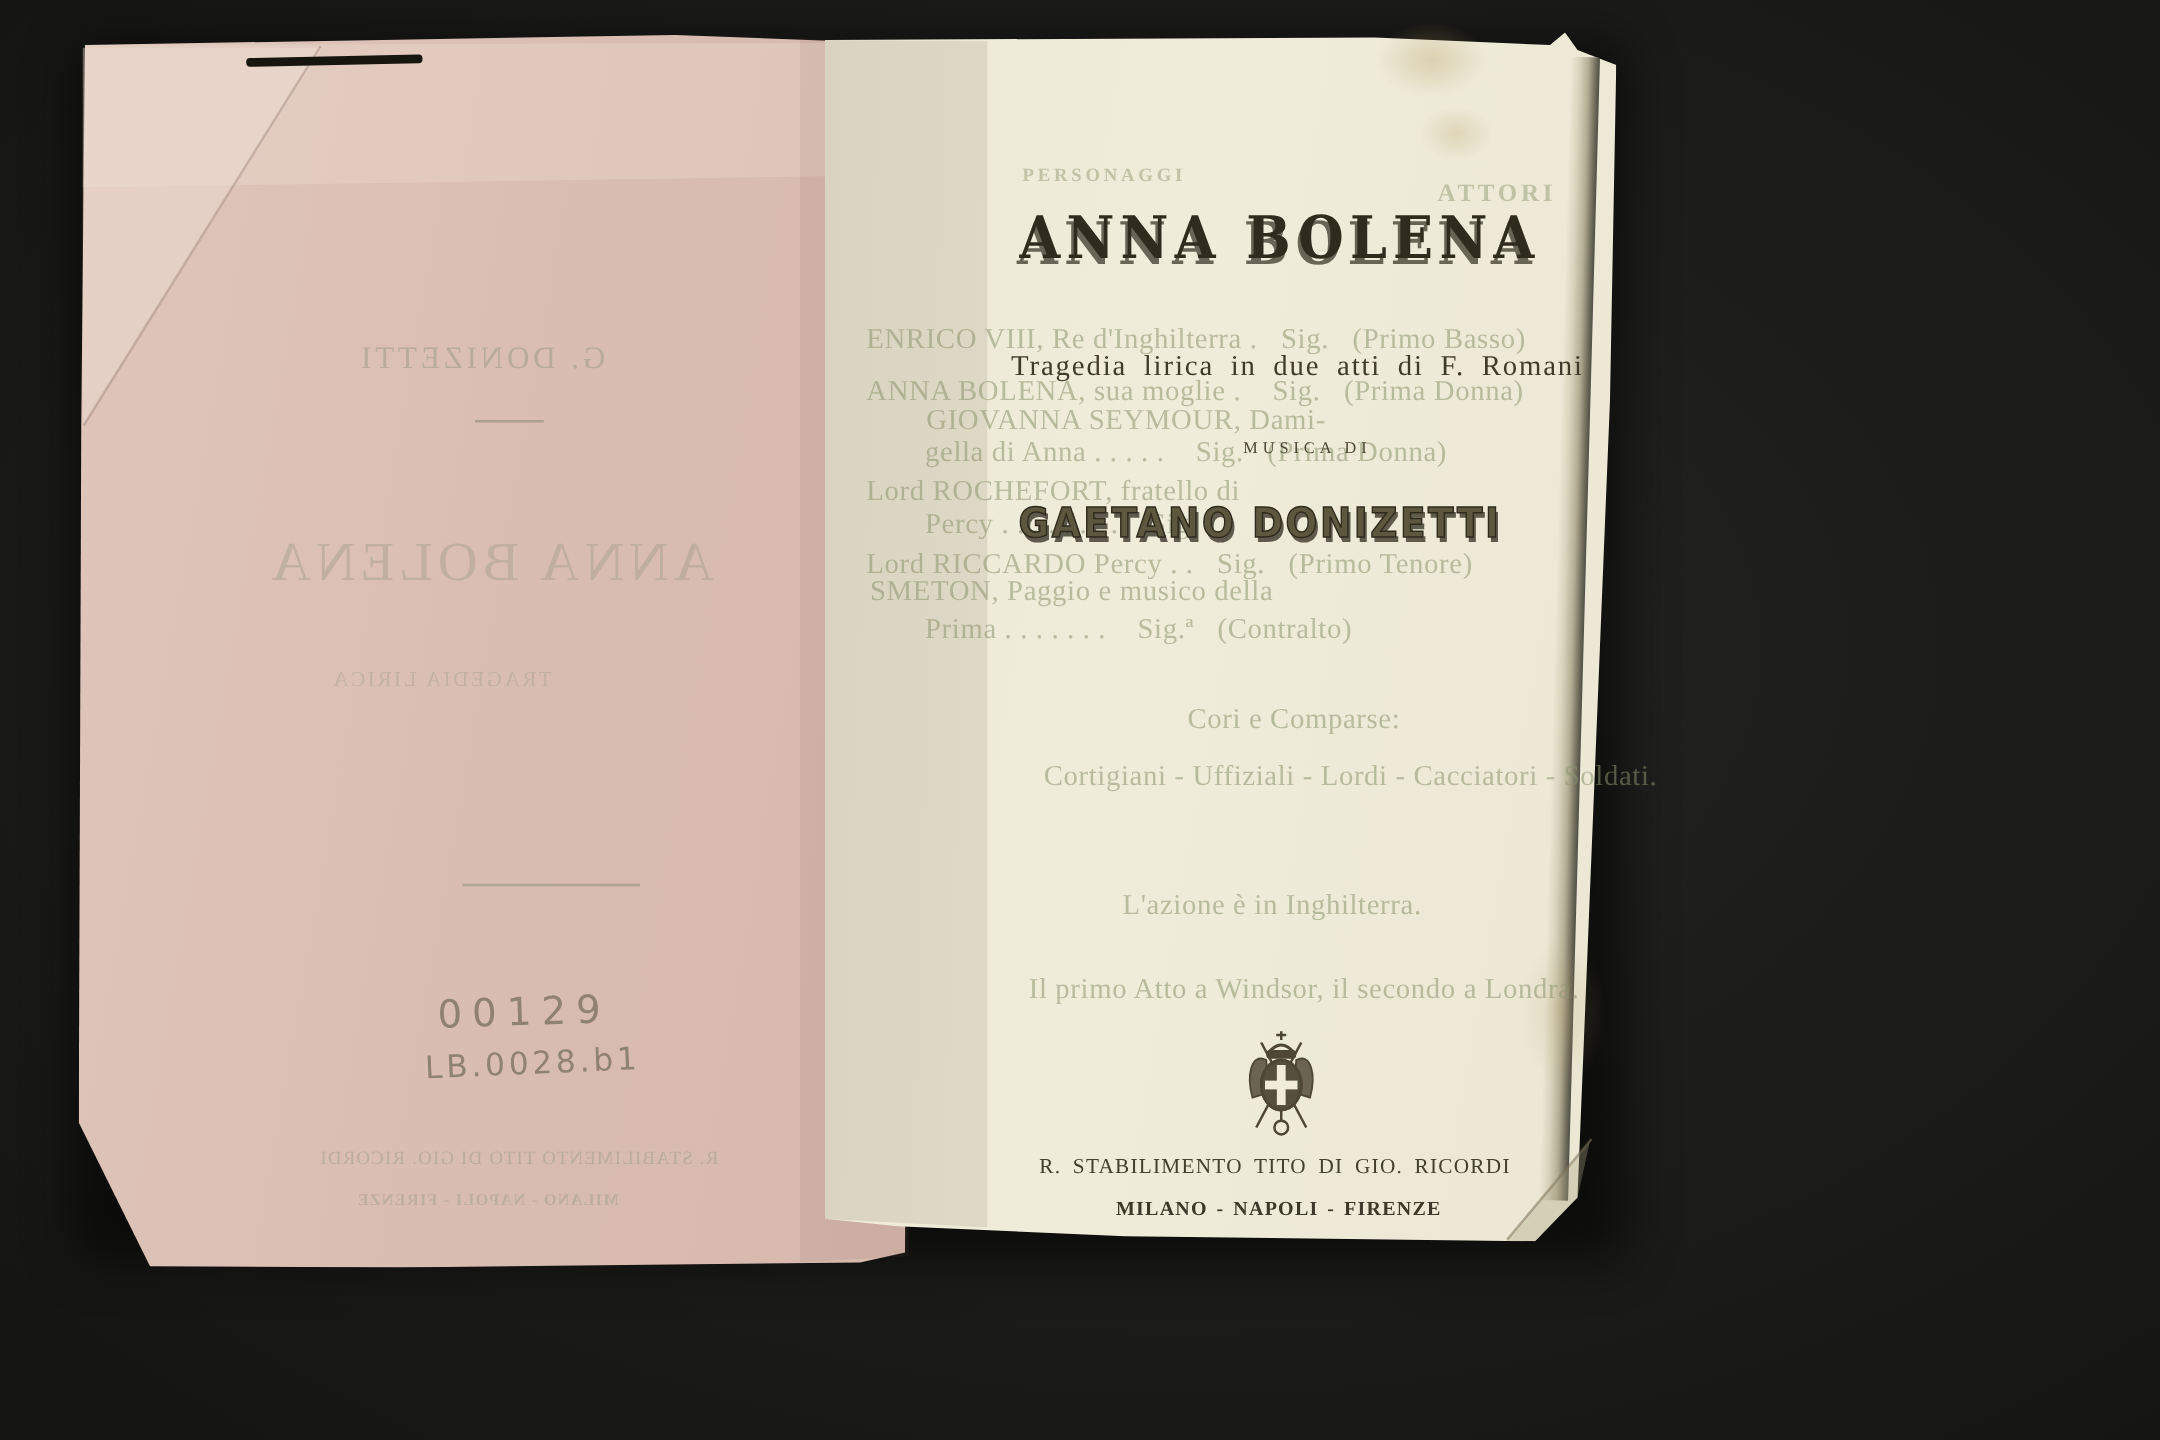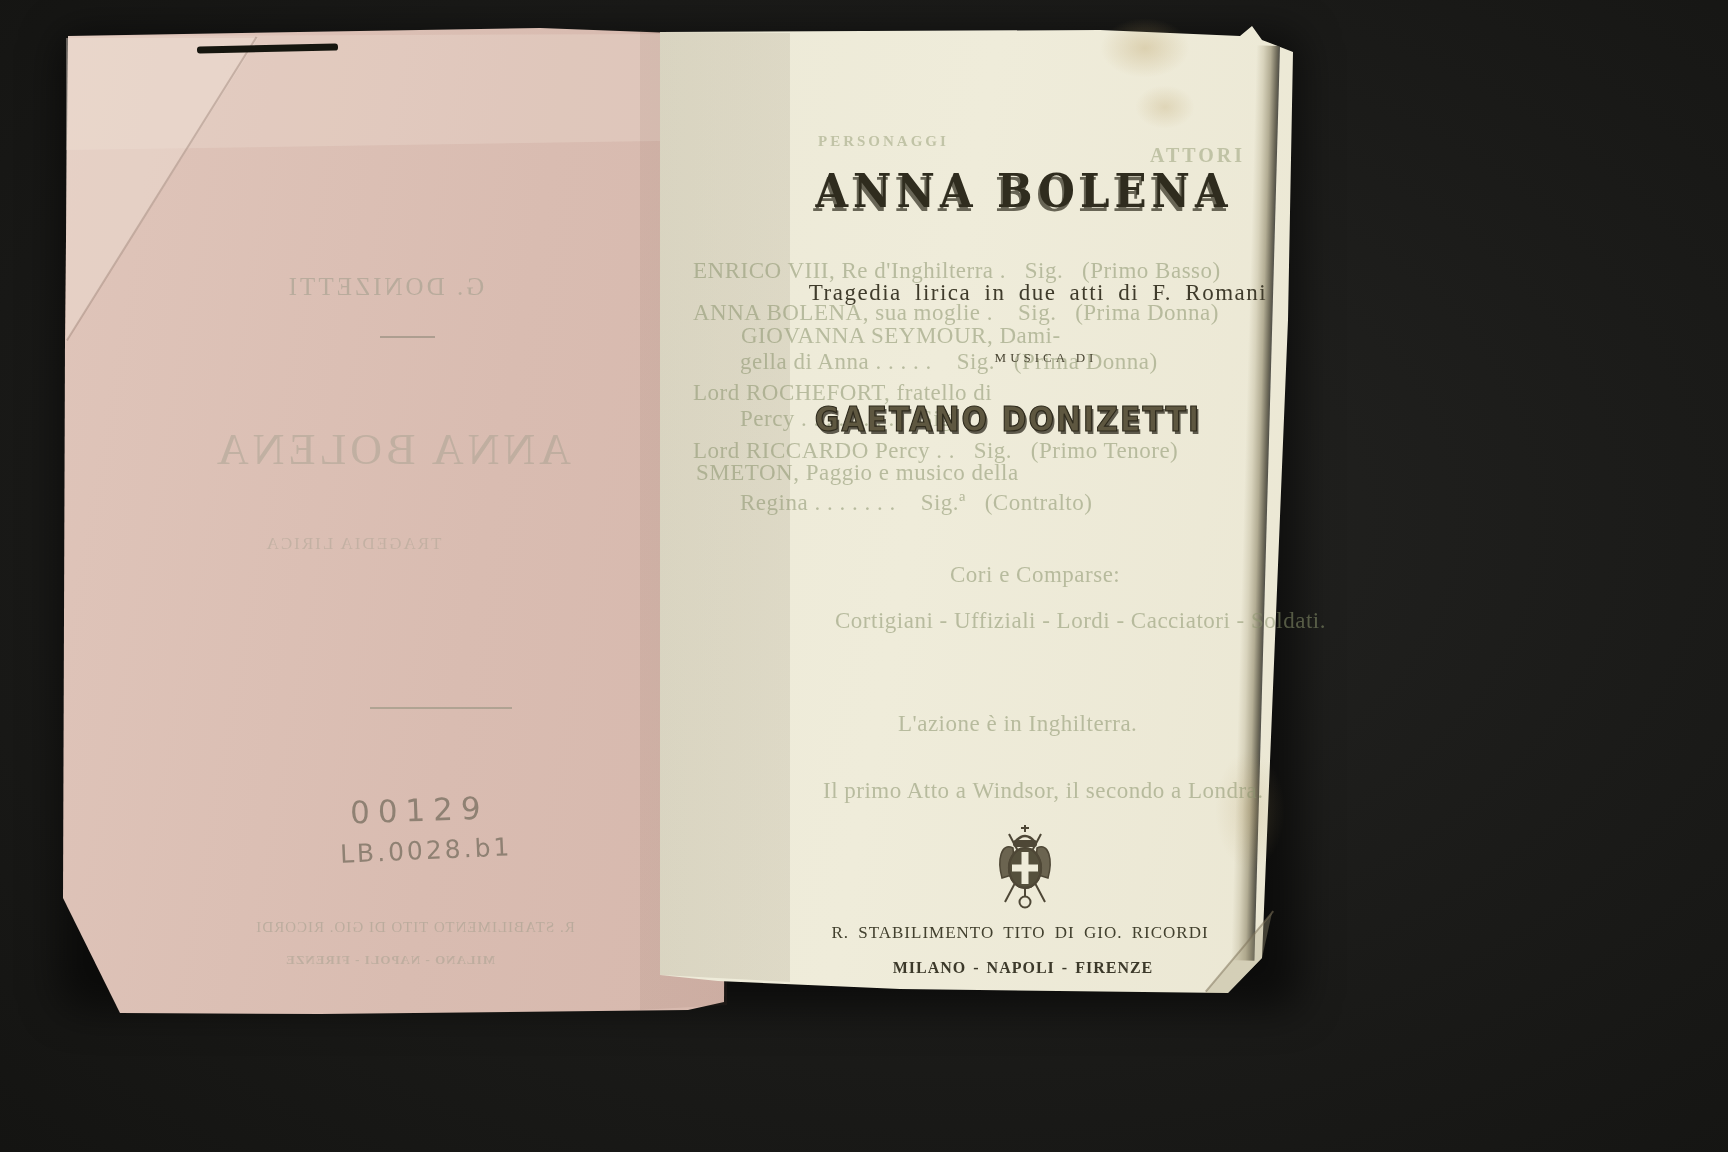--- a/index.html
+++ b/index.html
@@ -125,21 +125,21 @@
   <div class="ghost gh-left">PERSONAGGI</div>
   <div class="ghost gh-right">ATTORI</div>
   <div class="ghost g0">ENRICO VIII, Re d'Inghilterra .   Sig.   (Primo Basso)</div>
   <div class="ghost g1">ANNA BOLENA, sua moglie .    Sig.   (Prima Donna)</div>
   <div class="ghost g2">GIOVANNA SEYMOUR, Dami-</div>
   <div class="ghost g3">gella di Anna . . . . .    Sig.   (Prima Donna)</div>
   <div class="ghost g4">Lord ROCHEFORT, fratello di</div>
   <div class="ghost g5">Percy . . . . . . . .    Sig.</div>
   <div class="ghost g6">Lord RICCARDO Percy . .   Sig.   (Primo Tenore)</div>
   <div class="ghost g7">SMETON, Paggio e musico della</div>
-  <div class="ghost g8">Regina . . . . . . .    Sig.ª   (Contralto)</div>
+  <div class="ghost g8">Prima . . . . . . .    Sig.ª   (Contralto)</div>
   <div class="ghost g10">Cori e Comparse:</div>
   <div class="ghost g11">Cortigiani - Uffiziali - Lordi - Cacciatori - Soldati.</div>
   <div class="ghost g12">L'azione è in Inghilterra.</div>
   <div class="ghost g13">Il primo Atto a Windsor, il secondo a Londra.</div>
 
   <div class="ink rp-title">ANNA BOLENA</div>
   <div class="ink rp-sub">Tragedia lirica in due atti di F. Romani</div>
   <div class="ink rp-musica">MUSICA DI</div>
   <div class="ink rp-composer">GAETANO DONIZETTI</div>
 

